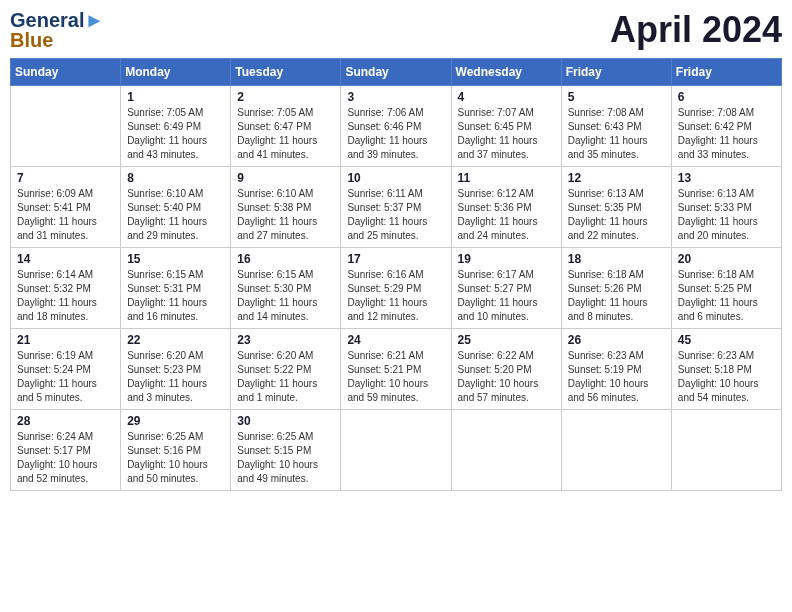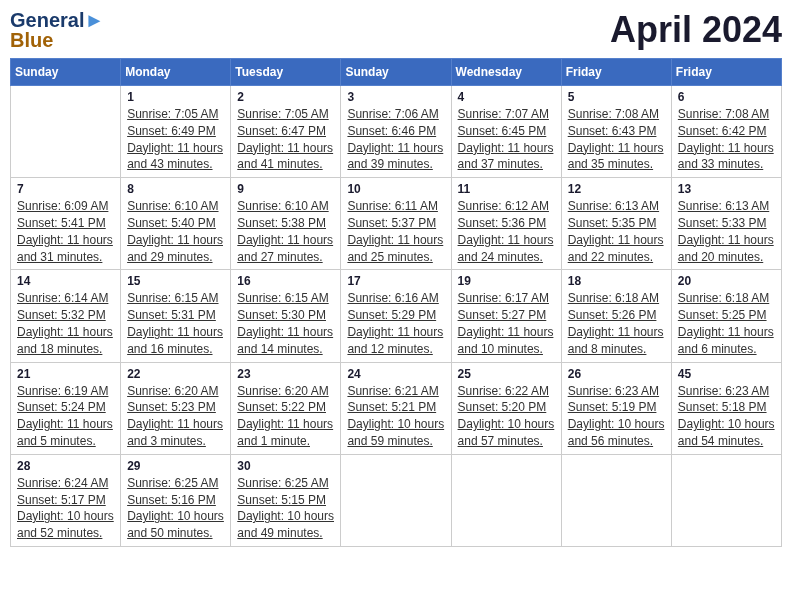--- a/index.html
+++ b/index.html
@@ -61,24 +61,23 @@
       width: 110px;
       height: 80px;
     }
     .day-num {
       font-weight: bold;
       font-size: 12px;
       color: #1a1a2e;
       margin-bottom: 2px;
     }
     .day-info {
-      font-size: 12px;
+      font-size: 10px;
       color: #333;
       line-height: 1.4;
-      text-decoration: underline;
     }
     .empty-cell {
       background: #f9f9f9;
     }
     .week-row td {
       background: #fff;
     }
   </style>
 </head>
 <body>

